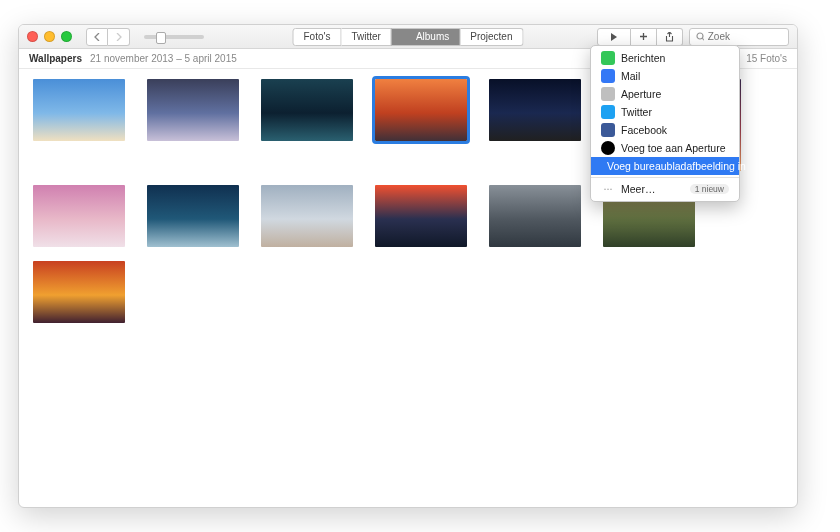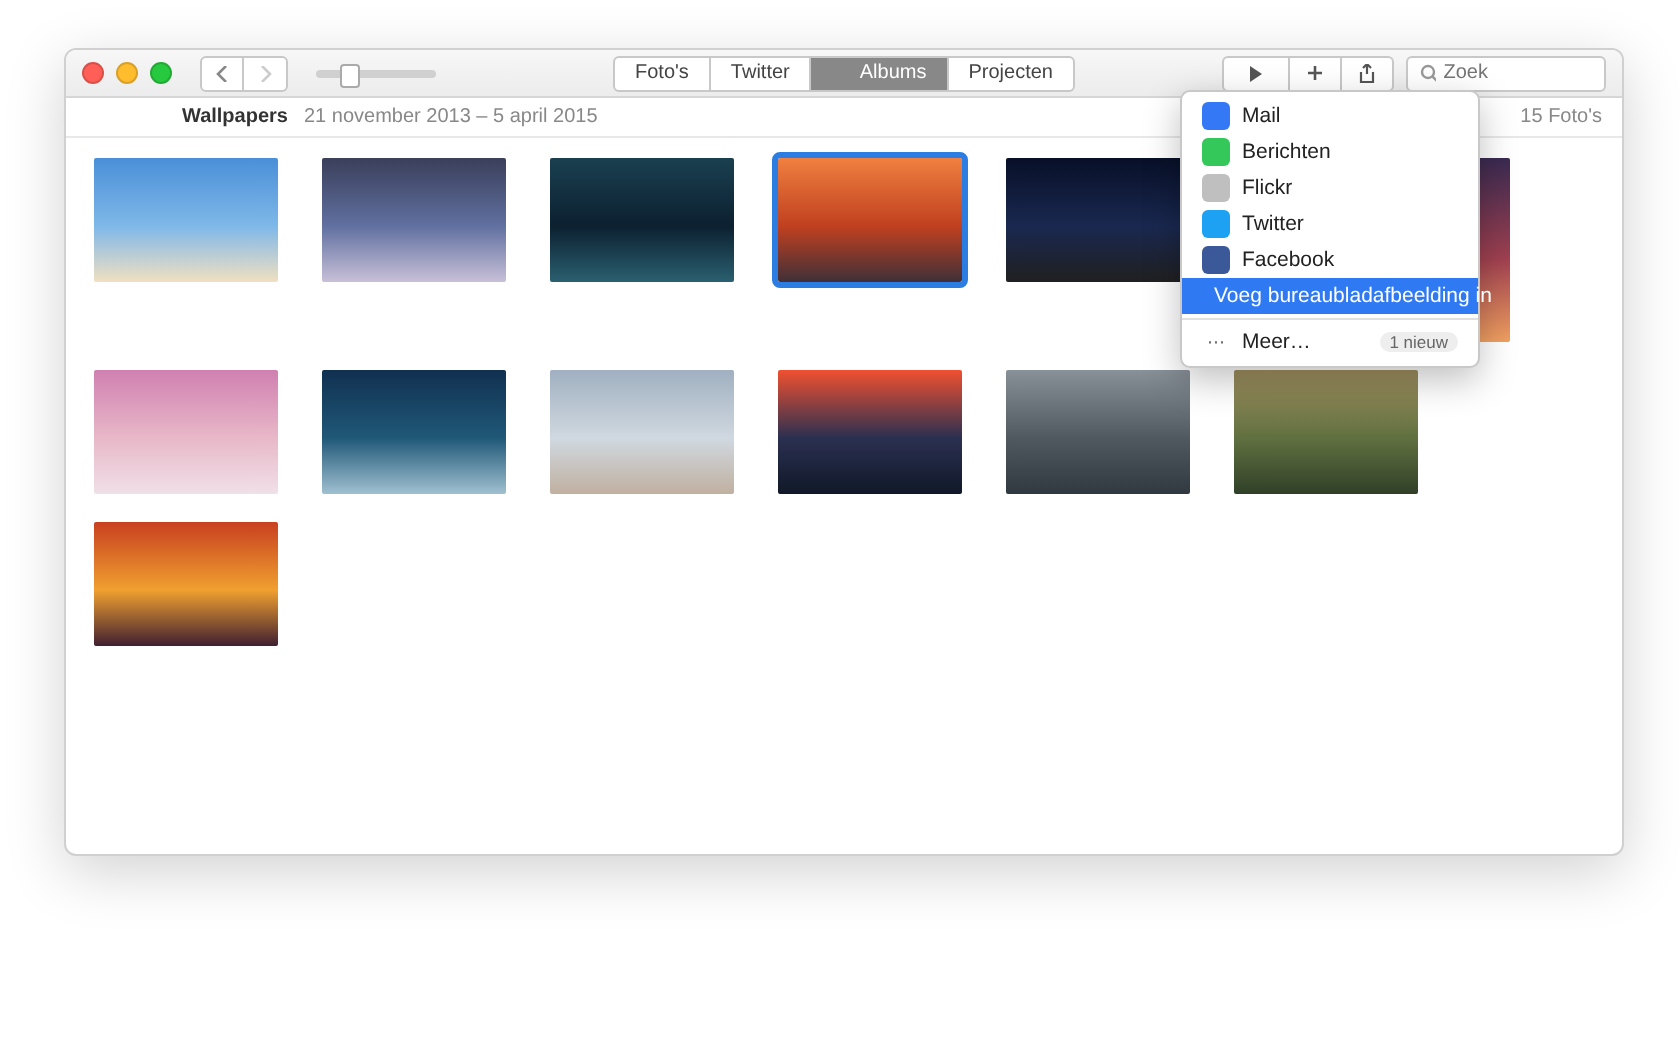--- a/index.html
+++ b/index.html
@@ -1,17 +1,17 @@
 <!DOCTYPE html>
 <html><head>
 <meta charset="utf-8">
 <style>
 * { margin: 0; padding: 0; box-sizing: border-box; font-family: -apple-system, "Helvetica Neue", Arial, sans-serif; }
 body { background: #fff; width: 840px; height: 532px; overflow: hidden; position: relative; }
-.window { position: absolute; left: 32px; top: 24px; width: 780px; height: 404px; background: #fff; border: 1px solid #d0d0d0; border-radius: 6px; box-shadow: 0 8px 30px rgba(0,0,0,0.18); overflow: hidden; }
+.window { position: absolute; left: 18px; top: 24px; width: 780px; height: 484px; background: #fff; border: 1px solid #d0d0d0; border-radius: 6px; box-shadow: 0 8px 30px rgba(0,0,0,0.18); overflow: hidden; }
 .titlebar { height: 24px; background: linear-gradient(#f7f7f7,#ececec); border-bottom: 1px solid #d6d6d6; display: flex; align-items: center; padding: 0 8px; gap: 6px; position: relative; }
 .traffic { display: flex; gap: 6px; }
 .dot { width: 11px; height: 11px; border-radius: 50%; border: 0.5px solid rgba(0,0,0,0.15); }
 .dot.r { background:#ff5f56; } .dot.y { background:#ffbd2e; } .dot.g { background:#27c93f; }
 .navbtns { display:flex; margin-left:8px; }
 .navbtn { width:22px; height:18px; background:#fff; border:1px solid #c8c8c8; display:flex; align-items:center; justify-content:center; font-size:9px; color:#888; }
 .navbtn:first-child{border-radius:3px 0 0 3px;} .navbtn:last-child{border-radius:0 3px 3px 0; border-left:none;}
 .zoom { width:60px; height:4px; background:#d0d0d0; border-radius:2px; position:relative; margin-left:8px; }
 .zoom::after{content:"";position:absolute;left:20%;top:-3px;width:8px;height:10px;background:#fff;border:1px solid #aaa;border-radius:2px;}
 .seg { display:flex; position:absolute; left:50%; transform:translateX(-50%); }
@@ -19,21 +19,21 @@
 .segbtn:first-child{border-left:1px solid #c8c8c8; border-radius:3px 0 0 3px;}
 .segbtn:last-child{border-radius:0 3px 3px 0;}
 .segbtn.active{background:#888; color:#fff;padding-left:24px;}
 .rightctl{position:absolute; right:8px; display:flex; gap:6px; align-items:center;}
 .iconbtn{width:26px;height:18px;background:#fff;border:1px solid #c8c8c8;border-radius:3px;display:flex;align-items:center;justify-content:center;}
 .iconbtn.wide{width:34px;}
 .ibgrp{display:flex;} .ibgrp .iconbtn{border-radius:0;border-left:none;} .ibgrp .iconbtn:first-child{border-left:1px solid #c8c8c8;border-radius:3px 0 0 3px;} .ibgrp .iconbtn:last-child{border-radius:0 3px 3px 0;}
 .search{width:100px;height:18px;background:#fff;border:1px solid #c8c8c8;border-radius:3px;display:flex;align-items:center;padding:0 6px;gap:4px;}
 .search input{border:none;outline:none;font-size:10px;width:100%;color:#999;}
 .subhead{height:20px;border-bottom:1px solid #e8e8e8;display:flex;align-items:center;padding:0 10px;font-size:10px;color:#333;}
-.subhead .title{font-weight:600;margin-left:48px;}
+.subhead .title{font-weight:600;}
 .subhead .date{margin-left:8px;color:#888;}
 .subhead .count{margin-left:auto;color:#888;}
 .grid{padding:10px 14px; display:flex; flex-wrap:wrap; gap:14px 22px; align-content:flex-start;}
 .thumb{width:92px;height:62px;background:#333;position:relative;border-radius:1px;overflow:hidden;}
 .thumb.sel{outline:3px solid #2b7de1; outline-offset:0;}
 .thumb.tall{width:58px;height:92px;}
 .menu{position:absolute;right:100px;top:45px;width:150px;background:#fff;border:1px solid #c8c8c8;border-radius:5px;box-shadow:0 6px 18px rgba(0,0,0,0.25);padding:3px 0;font-size:10.5px;z-index:10;}
 .mi{display:flex;align-items:center;gap:6px;padding:2px 10px;color:#222;white-space:nowrap;}
 .mi.sep{border-top:1px solid #e0e0e0;margin-top:2px;padding-top:4px;}
 .mi.hl{background:#2f7af3;color:#fff;}
@@ -119,38 +119,42 @@
       <div class="thumb" style="background: linear-gradient(rgb(160, 176, 192) 0%, rgb(208, 216, 224) 55%, rgb(192, 176, 160) 100%);"></div>
       <div class="thumb" style="background: linear-gradient(rgb(240, 80, 48) 0%, rgb(42, 48, 80) 55%, rgb(16, 24, 40) 100%);"></div>
       <div class="thumb" style="background: linear-gradient(rgb(136, 144, 152) 0%, rgb(80, 88, 96) 55%, rgb(48, 56, 64) 100%);"></div>
       <div class="thumb" style="background: linear-gradient(rgb(160, 144, 96) 0%, rgb(96, 112, 64) 55%, rgb(48, 64, 40) 100%);"></div>
       <div class="thumb" style="background: linear-gradient(rgb(200, 64, 32) 0%, rgb(240, 160, 48) 55%, rgb(64, 32, 48) 100%);"></div>
     </div>
 </div>
 
 <div class="menu" id="menu">
     <div class="mi">
+      <span class="mico" style="background: rgb(52, 199, 89); border-radius: 3px;"></span>
+      <span>Berichten</span>
+    </div>
+    <div class="mi">
       <span class="mico" style="background: rgb(52, 120, 246); border-radius: 3px;"></span>
       <span>Mail</span>
     </div>
     <div class="mi">
-      <span class="mico" style="background: rgb(52, 199, 89); border-radius: 3px;"></span>
-      <span>Berichten</span>
-    </div>
-    <div class="mi">
       <span class="mico" style="background: rgb(191, 191, 191); border-radius: 3px;"></span>
-      <span>Flickr</span>
+      <span>Aperture</span>
     </div>
     <div class="mi">
       <span class="mico" style="background: rgb(29, 161, 242); border-radius: 3px;"></span>
       <span>Twitter</span>
     </div>
     <div class="mi">
       <span class="mico" style="background: rgb(59, 89, 152); border-radius: 3px;"></span>
       <span>Facebook</span>
+    </div>
+    <div class="mi">
+      <span class="mico" style="background: rgb(0, 0, 0); border-radius: 50%;"></span>
+      <span>Voeg toe aan Aperture</span>
     </div>
     <div class="mi hl">
       <span class="mico" style="background: rgb(58, 160, 255);"></span>
       <span>Voeg bureaubladafbeelding in</span>
     </div>
     <div class="mi sep">
       <span class="mico" style="color: rgb(102, 102, 102);">⋯</span>
       <span>Meer…</span>
       <span class="badge">1 nieuw</span>
     </div>

